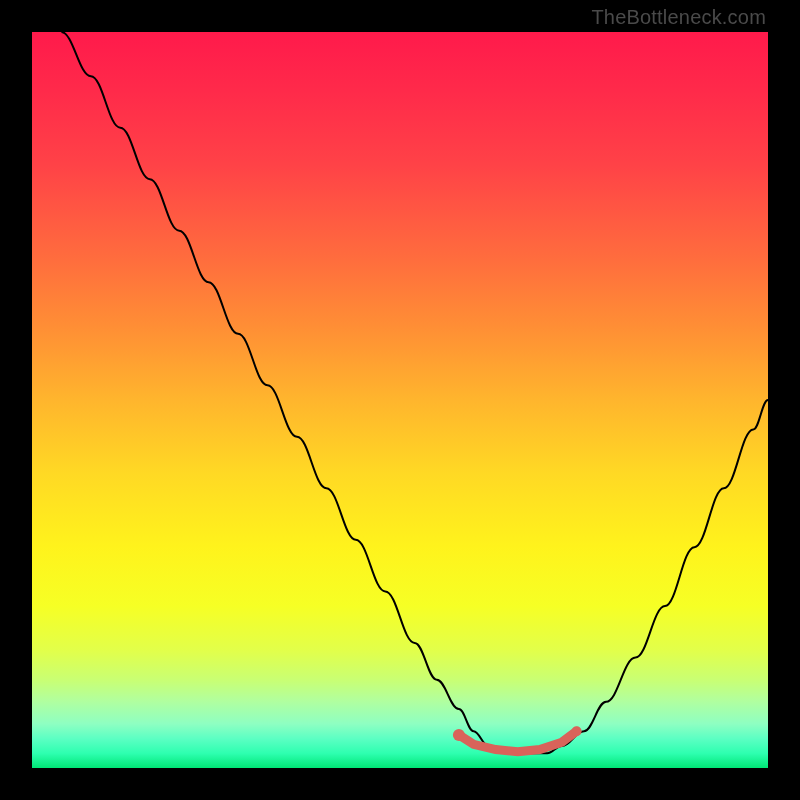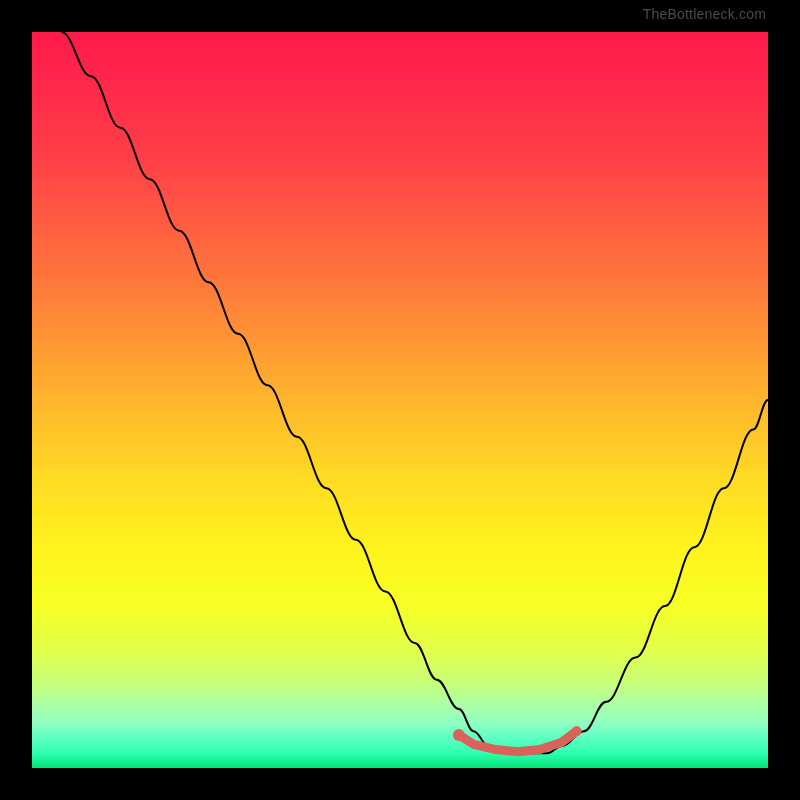--- a/index.html
+++ b/index.html
@@ -32,21 +32,21 @@
       #8effc2 94%,
       #5cffc3 96%,
       #2effb0 98%,
       #00e676 100%);
   }
   .watermark {
     position: absolute;
     top: 6px;
     right: 34px;
     font-family: Arial, Helvetica, sans-serif;
-    font-size: 14px;
+    font-size: 20px;
     color: #4a4a4a;
     font-weight: 500;
     letter-spacing: 0.2px;
   }
   svg.overlay {
     position: absolute;
     left: 0; top: 0;
     width: 736px; height: 736px;
   }
   .curve {

